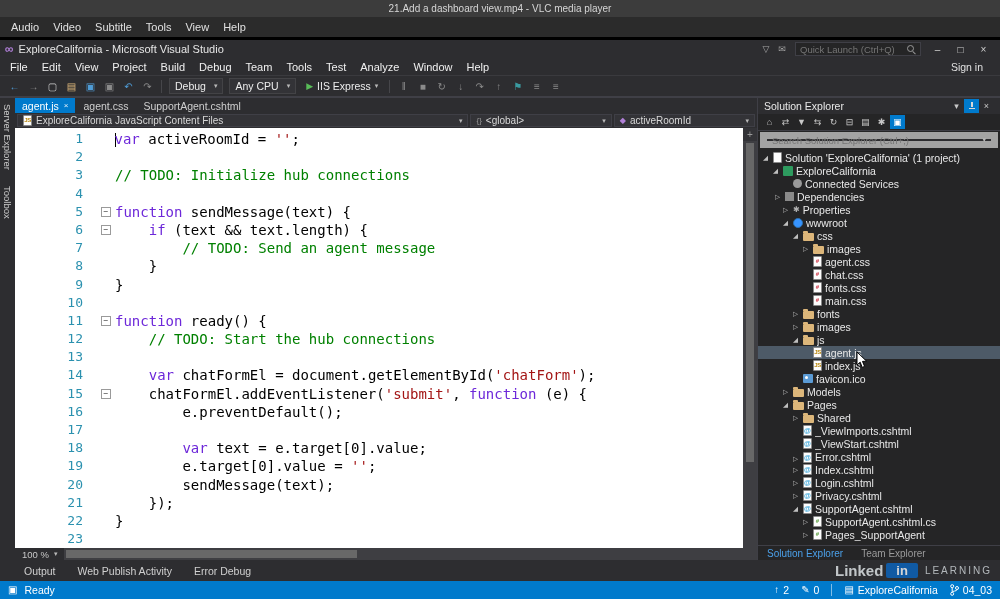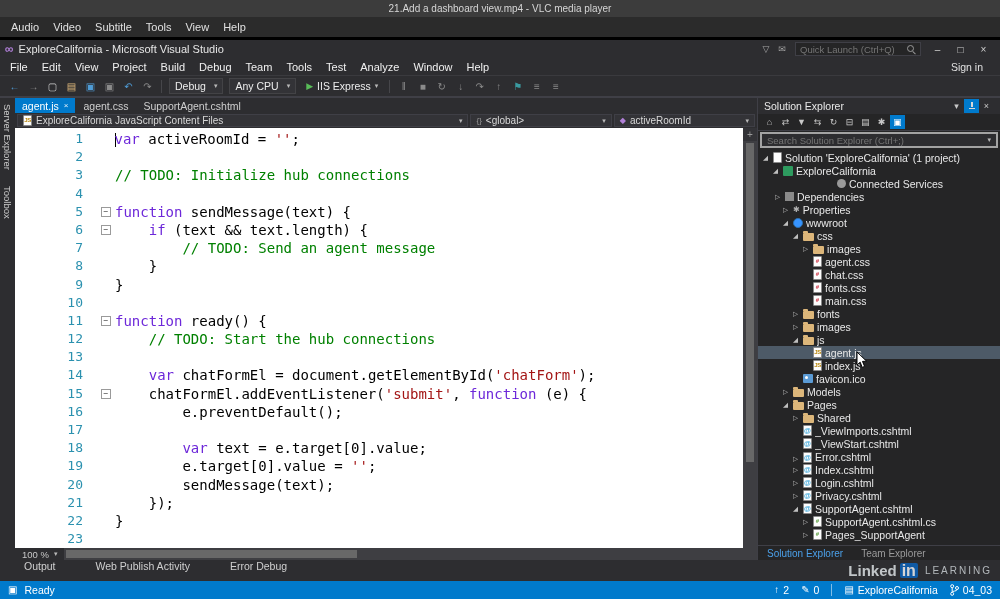--- a/index.html
+++ b/index.html
@@ -65,21 +65,21 @@
   .hthumb{position:absolute;left:2px;top:2px;height:8px;width:42%;background:#686868}
   
   .sol-exp{width:243px;flex:none;background:#252526;border-left:1px solid #3f3f46;display:flex;flex-direction:column;min-height:0}
   .se-title{height:16px;flex:none;display:flex;align-items:center;color:#e8e8e8;font-size:10.5px;padding:0 6px;gap:4px;background:#2d2d30}
   .se-ico{width:15px;text-align:center;color:#c8c8c8;font-size:9px;display:inline-flex;align-items:center;justify-content:center;height:14px}
   .se-ico.hl{background:#007acc;color:#fff}
   .pin-i{position:relative;width:10px;height:10px;display:inline-block}
   .pin-i::before{content:"";position:absolute;left:4px;top:1px;width:2px;height:5px;background:#d8d8d8}
   .pin-i::after{content:"";position:absolute;left:2px;top:7px;width:6px;height:1.2px;background:#d8d8d8}
   .se-toolbar{height:17px;flex:none;display:flex;align-items:center;gap:1px;padding:0 4px;border-bottom:1px solid #3f3f46}
-  .se-search{height:16px;flex:none;margin:1px 2px;background:#2d2d30;border:2px solid #a3a3a3;display:flex;align-items:center;padding:0 5px;gap:3px}
+  .se-search{height:16px;flex:none;margin:1px 2px;background:#2d2d30;border:7px solid #a3a3a3;display:flex;align-items:center;padding:0 5px;gap:3px}
   .se-search input{flex:1;min-width:0;background:transparent;border:0;outline:0;color:#9a9a9a;font-size:9.5px;font-family:inherit}
   .se-tree{flex:1;min-height:0;overflow:hidden;padding-top:2px}
   .trow{height:13px;display:flex;align-items:center;color:#e8e8e8;font-size:10.5px;gap:3px;white-space:nowrap;cursor:default}
   .trow.selected{background:#4d5a67}
   .arr{width:9px;flex:none;text-align:center;font-size:6.5px;color:#c0c0c0}
   .tlabel{overflow:hidden;text-overflow:ellipsis}
   .se-tabs{height:15px;flex:none;display:flex;background:#252526;border-top:1px solid #3f3f46}
   .se-tab{padding:0 9px;font-size:10px;color:#9a9a9a;display:flex;align-items:center;cursor:default}
   .se-tab.active{color:#4ba0e8}
   
@@ -89,31 +89,31 @@
   .i-doc{width:9px;height:11px;background:#fdfdfd;border:1px solid #8a8a8a;font:bold 6px/9px "Liberation Sans",sans-serif;text-align:center;border-radius:1px;color:#777}
   .d-css{color:#cc3344}.d-js{color:#b8860b;letter-spacing:-.5px}.d-razor{color:#2a9fd8;font-size:7px}.d-cs{color:#5a9e3f}
   .i-globe{width:10px;height:10px;border-radius:50%;background:#3794ff;border:1px solid #2b6fb0}
   .i-proj{width:10px;height:10px;background:#2e9b5f;border-radius:1px}
   .i-circ{width:9px;height:9px;border-radius:50%;background:#9a9a9a}
   .i-sq{width:9px;height:9px;background:#8a8a8a}
   .i-gear{color:#b0b0b0;font-size:8px}
   .i-img{width:10px;height:9px;background:#5b9bd5;position:relative;border-radius:1px}
   .i-img::after{content:"";position:absolute;left:2px;top:2px;width:3px;height:3px;border-radius:50%;background:#fff}
   
-  .bottom-tabs{height:21px;flex:none;background:#2d2d30;display:flex;align-items:flex-start;gap:24px;padding-left:16px}
+  .bottom-tabs{height:21px;flex:none;background:#2d2d30;display:flex;align-items:center;gap:6px;padding-left:16px}
   .btab{font-size:10.5px;color:#d0d0d0;padding:0 8px;cursor:default}
   .statusbar{height:18px;flex:none;background:#007acc;color:#fff;display:flex;align-items:center;font-size:10.5px;padding:0 8px;gap:7px}
   .sb-ico{font-size:10px;line-height:1}
   .sb-right{margin-left:auto;display:flex;align-items:center;gap:12px}
   .sb-seg{display:flex;align-items:center;gap:4px}
   .sb-div{width:1px;height:12px;background:rgba(255,255,255,.5)}
   
   .watermark{position:absolute;right:8px;bottom:20px;display:flex;align-items:center;gap:3px;opacity:.8;z-index:40}
   .wm1{font-size:15px;font-weight:bold;color:#e6ecef}
-  .wm-in{background:#0a66c2;color:#fff;font-weight:bold;font-size:16px;line-height:15px;padding:0 2px;border-radius:2px}
+  .wm-in{background:#0a66c2;color:#fff;font-weight:bold;font-size:13px;line-height:15px;padding:0 10px;border-radius:2px}
   .wm2{font-size:10px;letter-spacing:2px;color:#d4dade;margin-left:4px}
   .mouse-cursor{position:absolute;left:856px;top:351px;z-index:50}
 </style>
 </head>
 <body>
 
 <div class="screen">
 
   <div class="vlc-titlebar">
     <span>21.Add a dashboard view.mp4 - VLC media player</span>
@@ -413,21 +413,21 @@
             <div class="trow" style="padding-left: 3px;">
               <span class="arr">◢</span>
               <span class="ic i-doc"></span>
               <span class="tlabel">Solution 'ExploreCalifornia' (1 project)</span>
             </div>
             <div class="trow" style="padding-left: 13px;">
               <span class="arr">◢</span>
               <span class="ic i-proj"></span>
               <span class="tlabel">ExploreCalifornia</span>
             </div>
-            <div class="trow" style="padding-left: 23px; margin-left: 44px;">
+            <div class="trow" style="padding-left: 23px;">
               <span class="arr"></span>
               <span class="ic i-circ"></span>
               <span class="tlabel">Connected Services</span>
             </div>
             <div class="trow" style="padding-left: 15px;">
               <span class="arr">▷</span>
               <span class="ic i-sq"></span>
               <span class="tlabel">Dependencies</span>
             </div>
             <div class="trow" style="padding-left: 23px;">

